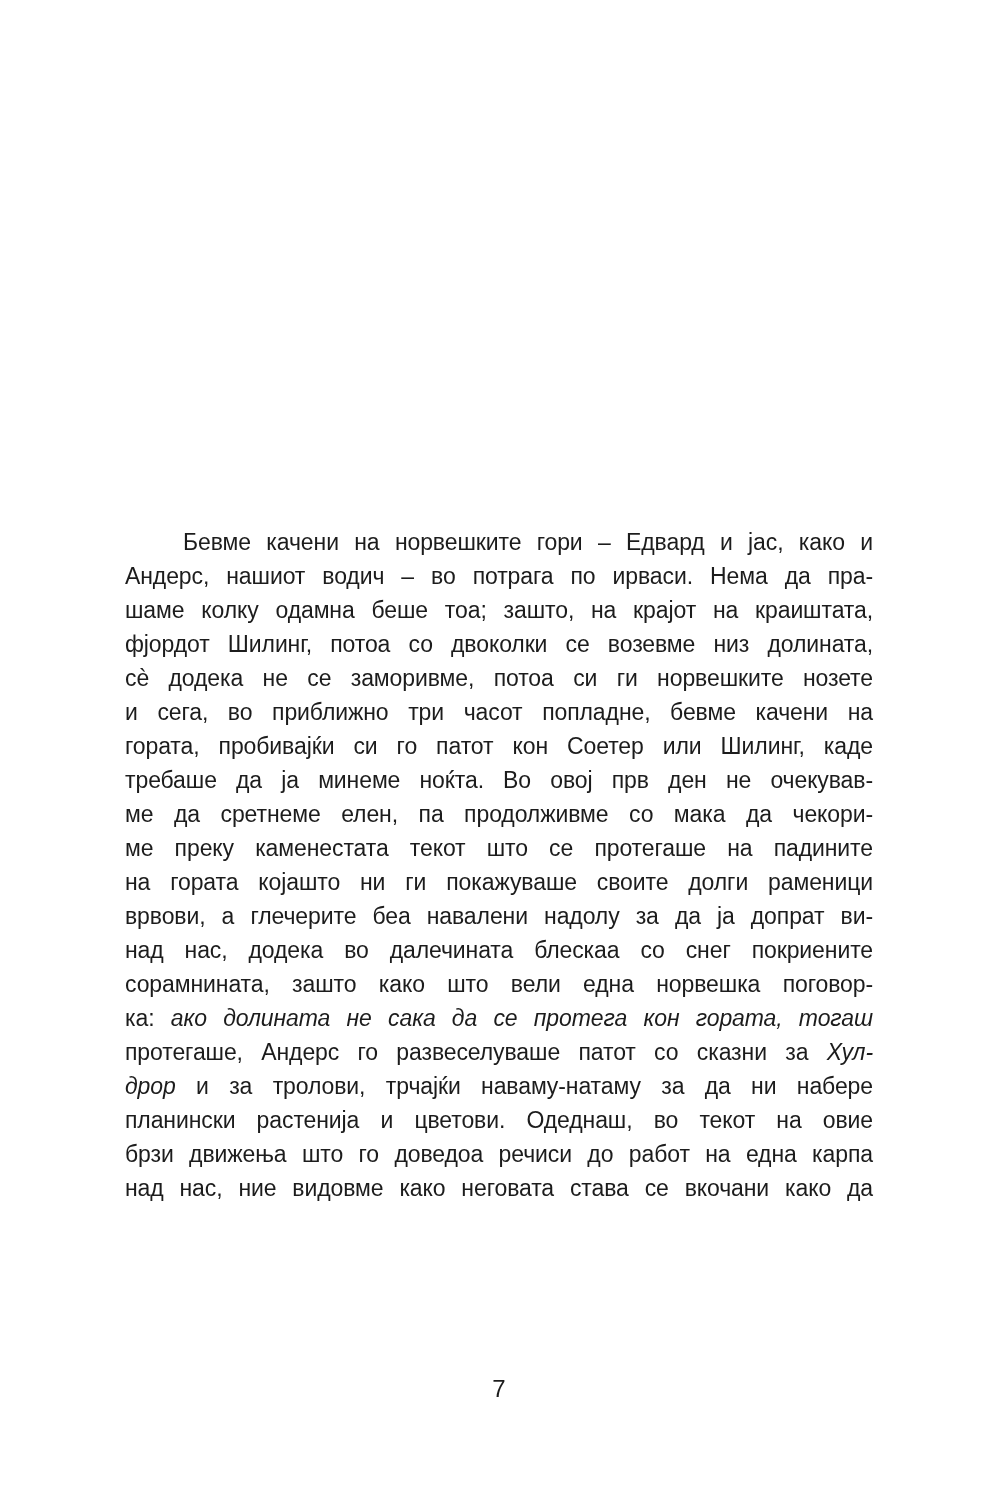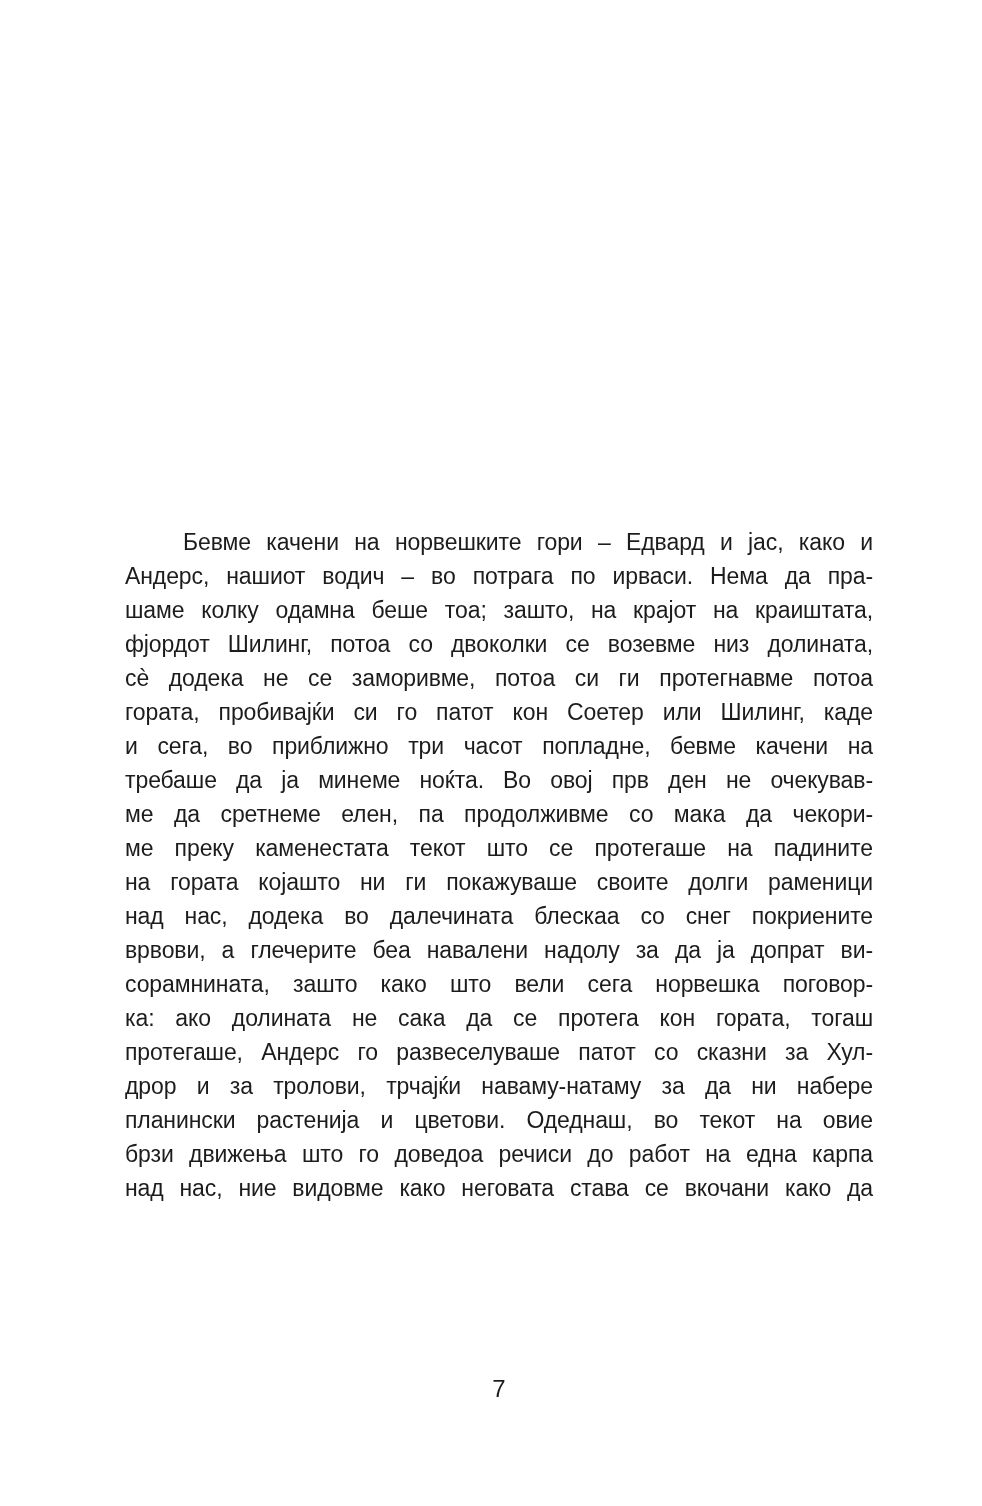--- a/index.html
+++ b/index.html
@@ -29,20 +29,21 @@
   .line {
     text-align: justify;
     text-align-last: justify;
     -moz-text-align-last: justify;
     white-space: normal;
   }
   .line.indent {
     text-indent: 58px;
   }
   .em {
+    font-style: italic;
   }
   .page-number {
     position: absolute;
     left: 125px;
     top: 1372px;
     width: 748px;
     text-align: center;
     font-size: 24px;
     line-height: 34px;
     color: #1c1c1c;
@@ -50,30 +51,30 @@
 </style>
 </head>
 <body>
 
 <div class="page">
   <div class="body-text">
       <div class="line indent"><span>Бевме качени на норвешките гори – Едвард и јас, како и</span></div>
       <div class="line"><span>Андерс, нашиот водич – во потрага по ирваси. Нема да пра-</span></div>
       <div class="line"><span>шаме колку одамна беше тоа; зашто, на крајот на краиштата,</span></div>
       <div class="line"><span>фјордот Шилинг, потоа со двоколки се возевме низ долината,</span></div>
-      <div class="line"><span>сè додека не се заморивме, потоа си ги протегнавме потоа</span></div>
+      <div class="line"><span>сè додека не се заморивме, потоа си ги норвешките нозете</span></div>
+      <div class="line"><span>и сега, во приближно три часот попладне, бевме качени на</span></div>
       <div class="line"><span>гората, пробивајќи си го патот кон Соетер или Шилинг, каде</span></div>
-      <div class="line"><span>и сега, во приближно три часот попладне, бевме качени на</span></div>
       <div class="line"><span>требаше да ја минеме ноќта. Во овој прв ден не очекував-</span></div>
       <div class="line"><span>ме да сретнеме елен, па продолживме со мака да чекори-</span></div>
       <div class="line"><span>ме преку каменестата текот што се протегаше на падините</span></div>
       <div class="line"><span>на гората којашто ни ги покажуваше своите долги раменици</span></div>
+      <div class="line"><span>врвови, а глечерите беа навалени надолу за да ја допрат ви-</span></div>
       <div class="line"><span>над нас, додека во далечината блескаа со снег покриените</span></div>
-      <div class="line"><span>врвови, а глечерите беа навалени надолу за да ја допрат ви-</span></div>
-      <div class="line"><span>сорамнината, зашто како што вели сега норвешка поговор-</span></div>
+      <div class="line"><span>сорамнината, зашто како што вели една норвешка поговор-</span></div>
       <div class="line"><span>ка: </span><span class="em">ако долината не сака да се протега кон гората, тогаш</span></div>
       <div class="line"><span>протегаше, Андерс го развеселуваше патот со сказни за </span><span class="em">Хул-</span></div>
       <div class="line"><span class="em">дрор</span><span> и за тролови, трчајќи наваму-натаму за да ни набере</span></div>
       <div class="line"><span>планински растенија и цветови. Одеднаш, во текот на овие</span></div>
       <div class="line"><span>брзи движења што го доведоа речиси до работ на една карпа</span></div>
       <div class="line"><span>над нас, ние видовме како неговата става се вкочани како да</span></div>
     </div>
   <div class="page-number">7</div>
 </div>
 

